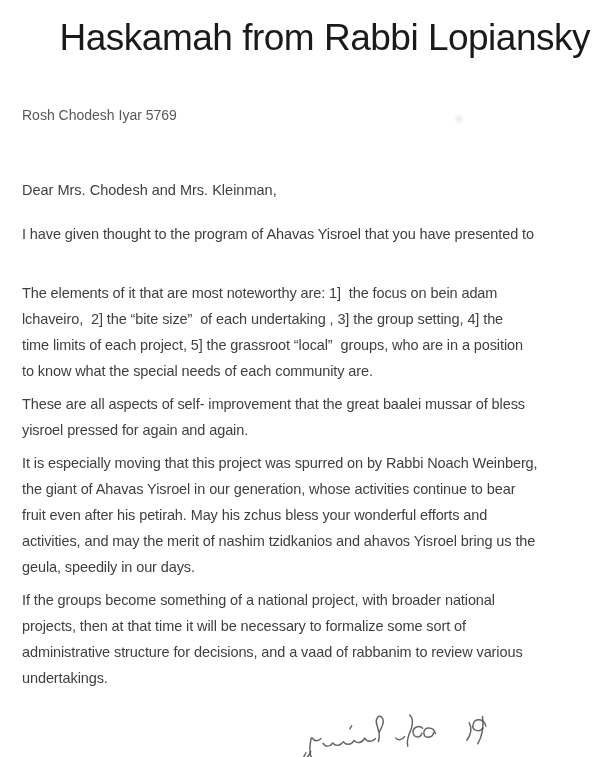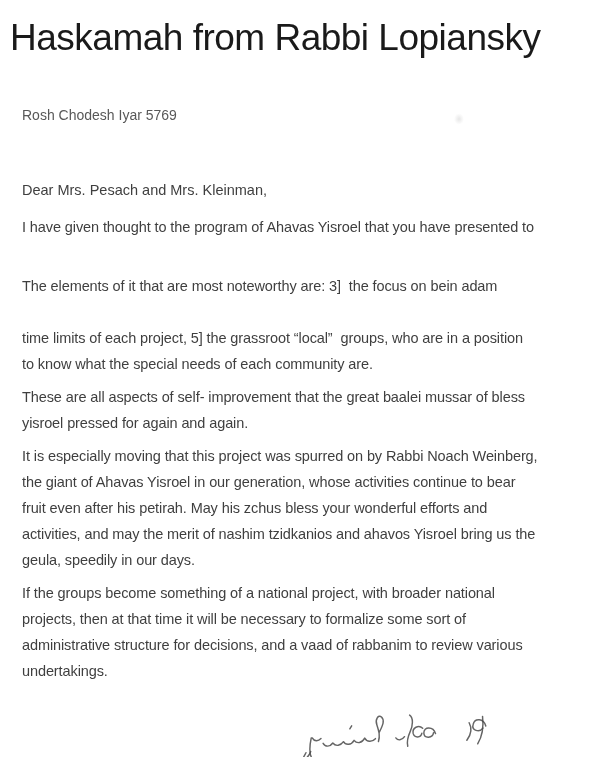--- a/index.html
+++ b/index.html
@@ -7,21 +7,21 @@
     width: 600px; height: 757px;
     background: #ffffff;
     position: relative;
     overflow: hidden;
     font-family: "Liberation Sans", "DejaVu Sans", sans-serif;
   }
   .letter { position: relative; width: 600px; height: 757px; }
 
   h1.title {
     margin: 16px 10px 0;
-    text-align: left;
+    text-align: right;
     font-size: 37px;
     line-height: 44px;
     font-weight: 500;
     letter-spacing: -0.5px;
     color: #1a1a1a;
   }
 
   .date {
     margin: 45px 0 16px 22px;
     font-size: 14px;
@@ -38,21 +38,21 @@
     white-space: pre;
   }
 
   p.para {
     margin: 7px 0 0 22px;
     padding: 0;
     font-size: 14.5px;
     line-height: 26px;
     color: #3f3f3f;
   }
-  p.para.first { margin-top: 11px; }
+  p.para.first { margin-top: 18px; }
   .line { white-space: pre; letter-spacing: -0.1px; }
 
   .signature {
     position: absolute;
     left: 288px;
     top: 690px;
     width: 208px;
     height: 68px;
     transform: rotate(-2deg);
   }
@@ -78,30 +78,30 @@
 <body>
 
 <div class="letter">
 
   <h1 class="title">Haskamah from Rabbi Lopiansky</h1>
 
   <div class="scan-speck"></div>
 
   <div class="date">Rosh Chodesh Iyar 5769</div>
 
-  <div class="salutation">Dear Mrs. Pesach and Mrs. Kleinman,</div>
+  <div class="salutation">Dear Mrs. Chodesh and Mrs. Kleinman,</div>
 
   <p class="para first">
     <span class="line">I have given thought to the program of Ahavas Yisroel that you have presented to</span><br>
     <br>
   </p>
 
   <p class="para">
-    <span class="line">The elements of it that are most noteworthy are: 3]  the focus on bein adam</span><br>
-    <br>
+    <span class="line">The elements of it that are most noteworthy are: 1]  the focus on bein adam</span><br>
+    <span class="line">lchaveiro,  2] the “bite size”  of each undertaking , 3] the group setting, 4] the</span><br>
     <span class="line">time limits of each project, 5] the grassroot “local”  groups, who are in a position</span><br>
     <span class="line">to know what the special needs of each community are.</span>
   </p>
 
   <p class="para">
     <span class="line">These are all aspects of self- improvement that the great baalei mussar of bless</span><br>
     <span class="line">yisroel pressed for again and again.</span>
   </p>
 
   <p class="para">

